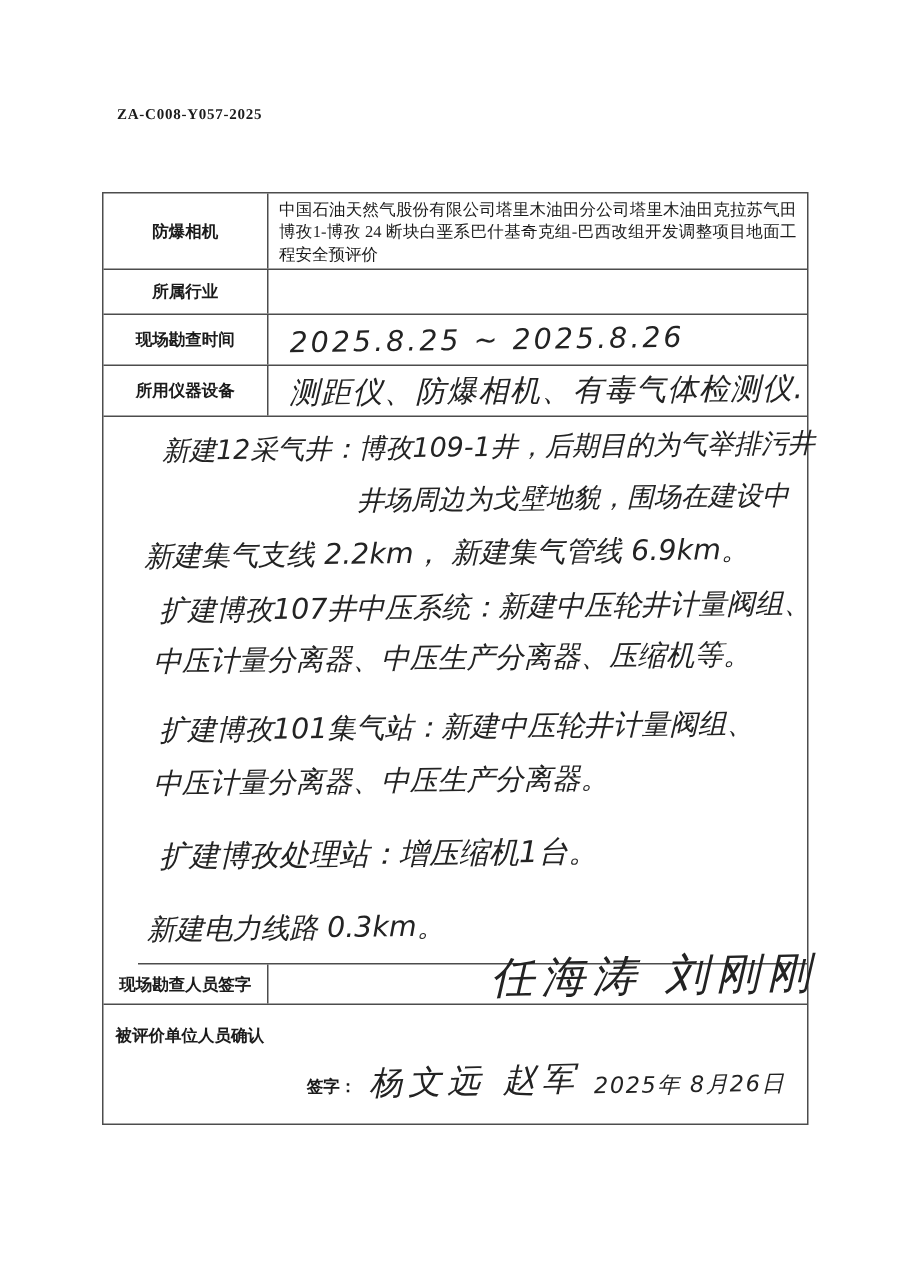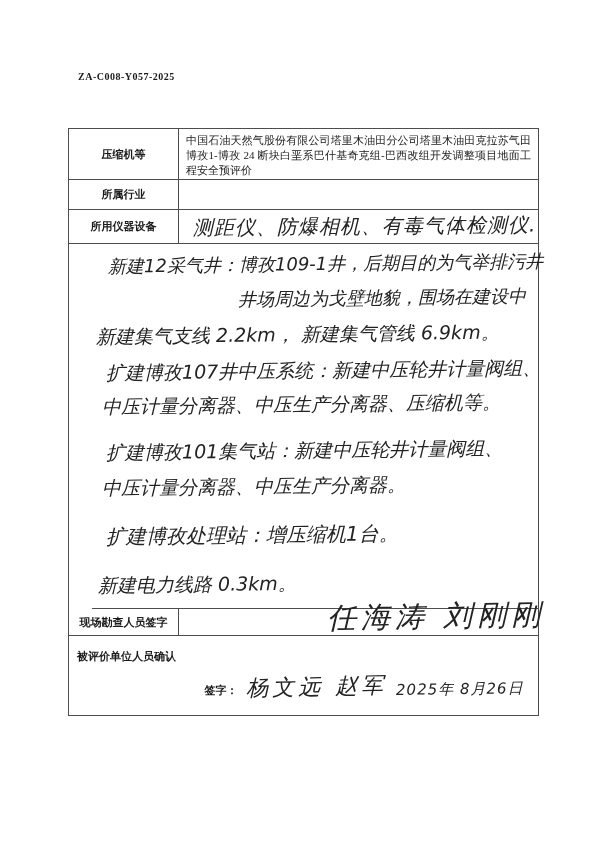--- a/index.html
+++ b/index.html
@@ -102,28 +102,34 @@
 <body>
 
 <div class="page">
 
   <div class="doc-number">ZA-C008-Y057-2025</div>
 
 
   <div class="form-table">
 
     <div class="row r1">
-      <div class="cell label">压缩机等</div>
+      <div class="cell label">防爆相机</div>
       <div class="cell value">中国石油天然气股份有限公司塔里木油田分公司塔里木油田克拉苏气田博孜1-博孜 24 断块白垩系巴什基奇克组-巴西改组开发调整项目地面工程安全预评价</div>
     </div>
 
     <div class="row r2">
       <div class="cell label">所属行业</div>
     </div>
 
+    <div class="row r3">
+      <div class="cell label">现场勘查时间</div>
+      <div class="cell value hw-cell">
+        <span class="hw time-value">2025.8.25 ~ 2025.8.26</span>
+      </div>
+    </div>
 
     <div class="row r4">
       <div class="cell label">所用仪器设备</div>
       <div class="cell value hw-cell">
         <span class="hw instr-value">测距仪、防爆相机、有毒气体检测仪.</span>
       </div>
     </div>
 
     <div class="row notes">
       <span class="hw nline n0">新建12采气井：博孜109-1井，后期目的为气举排污井</span>

